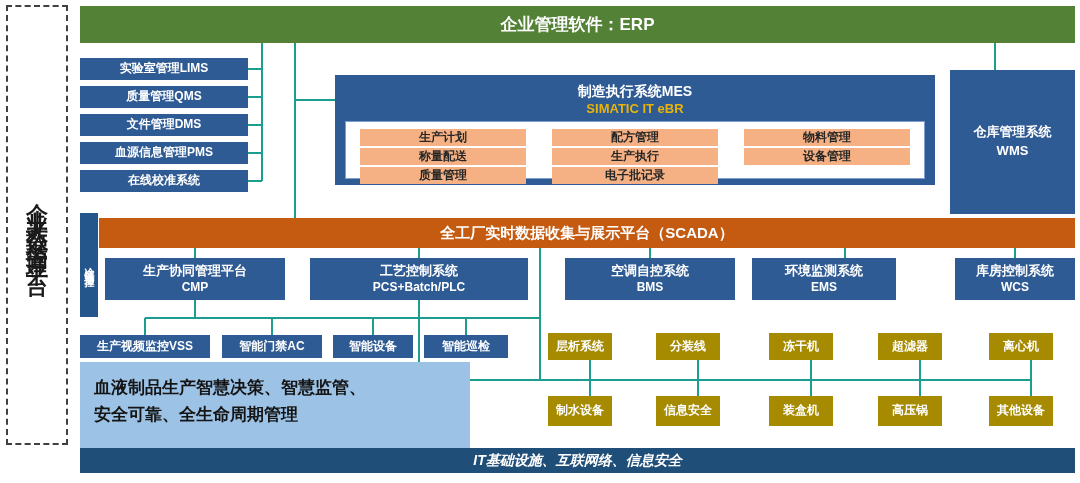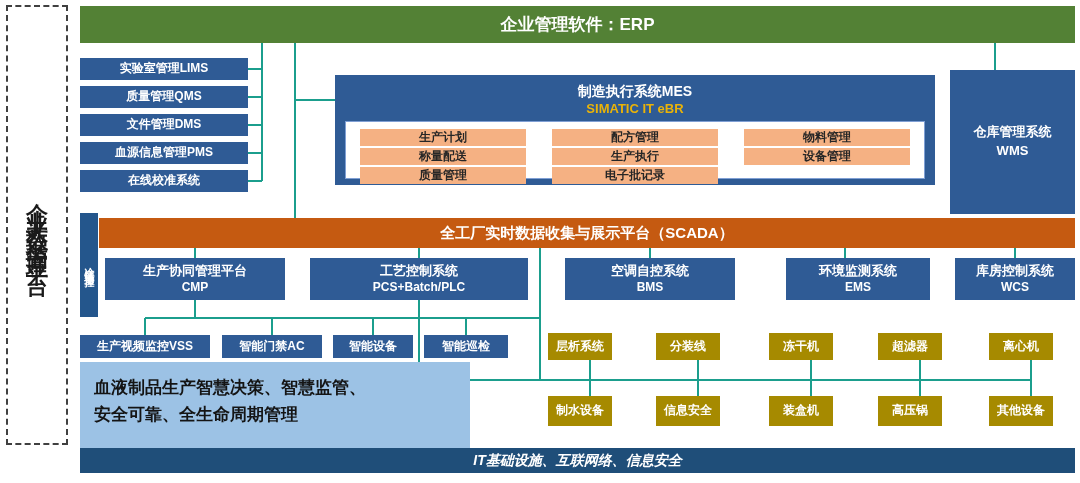--- a/index.html
+++ b/index.html
@@ -113,21 +113,21 @@
     <div class="l2">CMP</div>
   </div>
   <div class="abs box blue col ctrl" style="left:310px;width:218px">
     <div class="l1">工艺控制系统</div>
     <div class="l2">PCS+Batch/PLC</div>
   </div>
   <div class="abs box blue col ctrl" style="left:565px;width:170px">
     <div class="l1">空调自控系统</div>
     <div class="l2">BMS</div>
   </div>
-  <div class="abs box blue col ctrl" style="left:786px;width:144px">
+  <div class="abs box blue col ctrl" style="left:752px;width:144px">
     <div class="l1">环境监测系统</div>
     <div class="l2">EMS</div>
   </div>
   <div class="abs box blue col ctrl" style="left:955px;width:120px">
     <div class="l1">库房控制系统</div>
     <div class="l2">WCS</div>
   </div>
 
   <div class="abs box blue smart" style="left:80px;width:130px">生产视频监控VSS</div>
   <div class="abs box blue smart" style="left:222px;width:100px">智能门禁AC</div>

